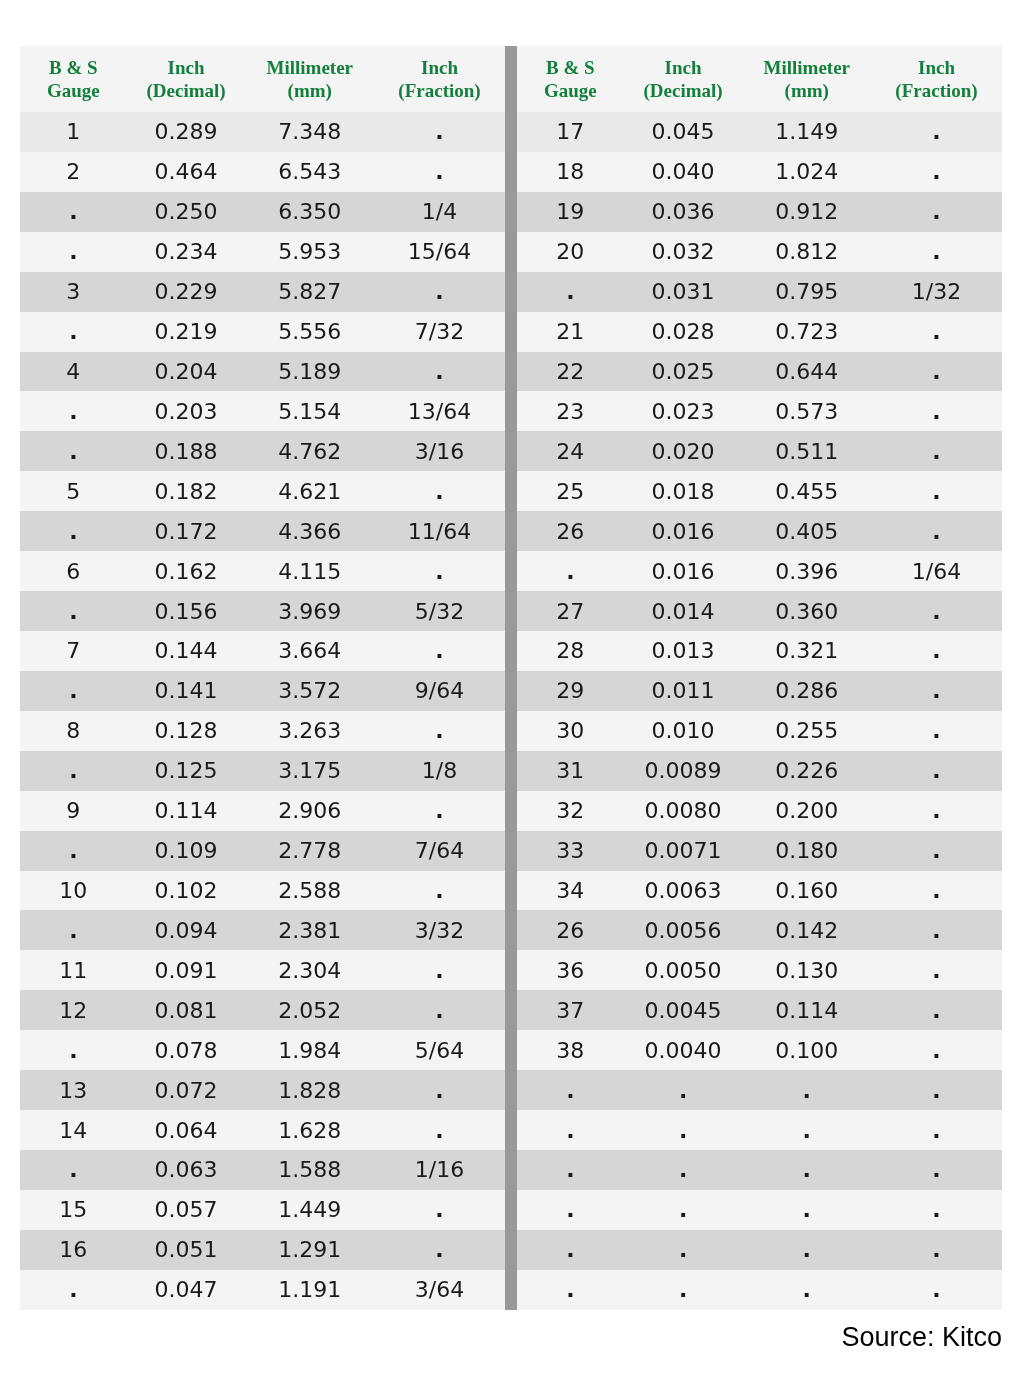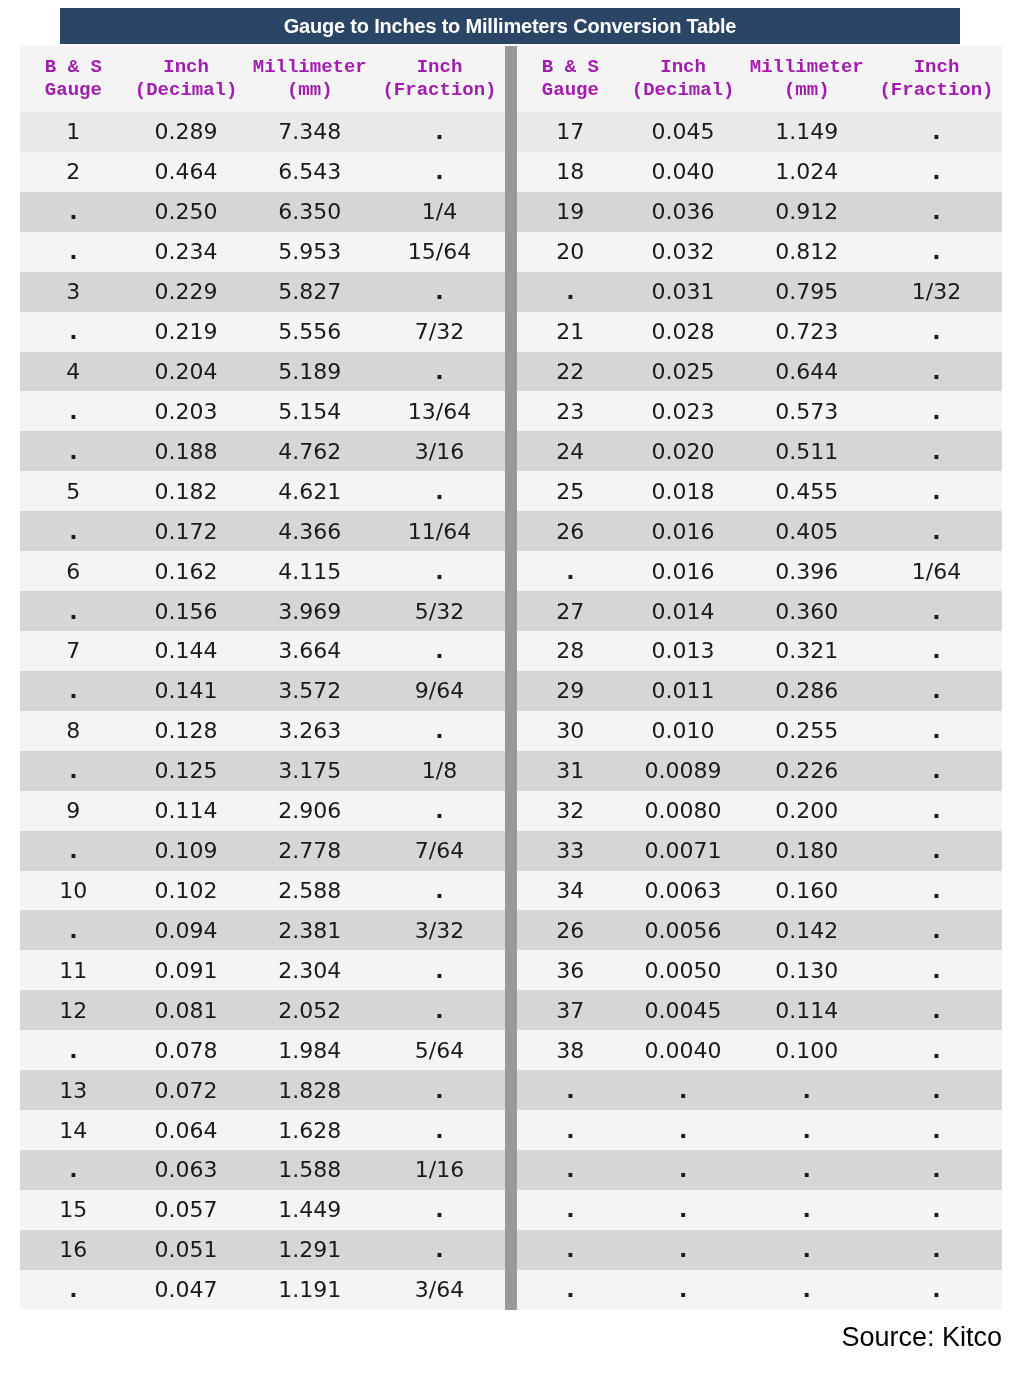--- a/index.html
+++ b/index.html
@@ -78,23 +78,23 @@
     height: 66px;
     background: #f4f4f4;
     display: flex;
     flex-direction: row;
     align-items: center;
   }
   .hdr-cell {
     text-align: center;
     font-size: 19px;
     font-weight: bold;
-    color: #a21caf;
+    color: #15803d;
     line-height: 1.22;
-    font-family: Liberation Mono, monospace;
+    font-family: Liberation Serif, serif;
     white-space: nowrap;
   }
 
   
   .row {
     height: 39.93px;
     display: flex;
     flex-direction: row;
     align-items: center;
   }
@@ -126,23 +126,20 @@
     color: #000000;
     font-family: "Liberation Sans", sans-serif;
     white-space: nowrap;
   }
 </style>
 </head>
 <body>
 
 <div class="page">
 
-  <div class="title-bar">
-    <div class="title-text">Gauge to Inches to Millimeters Conversion Table</div>
-  </div>
 
   <div class="table-area">
     <div class="pad-left"></div>
 
     <div class="half" id="half-left">
       <div class="hdr-row">
         <div class="hdr-cell c0">
           <div>B &amp; S</div>
           <div>Gauge</div>
         </div>

